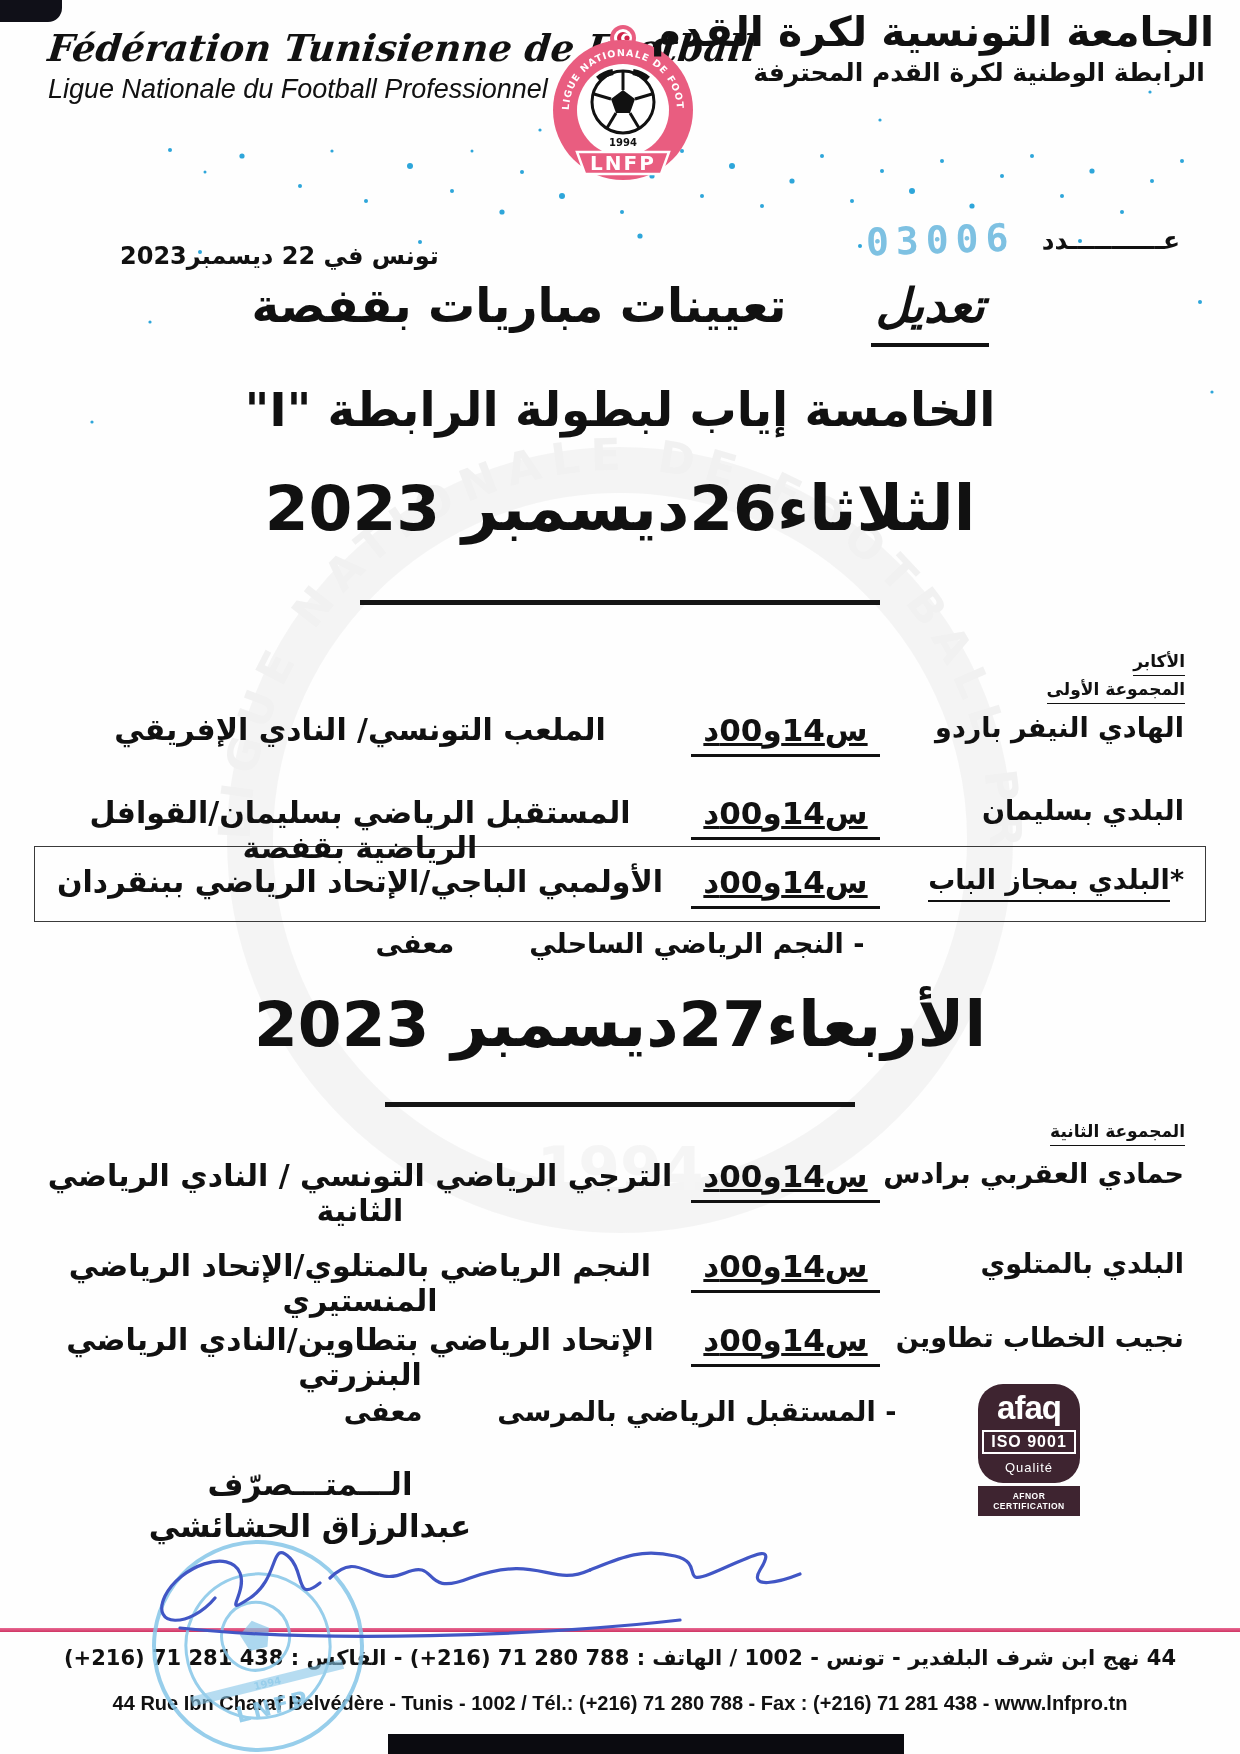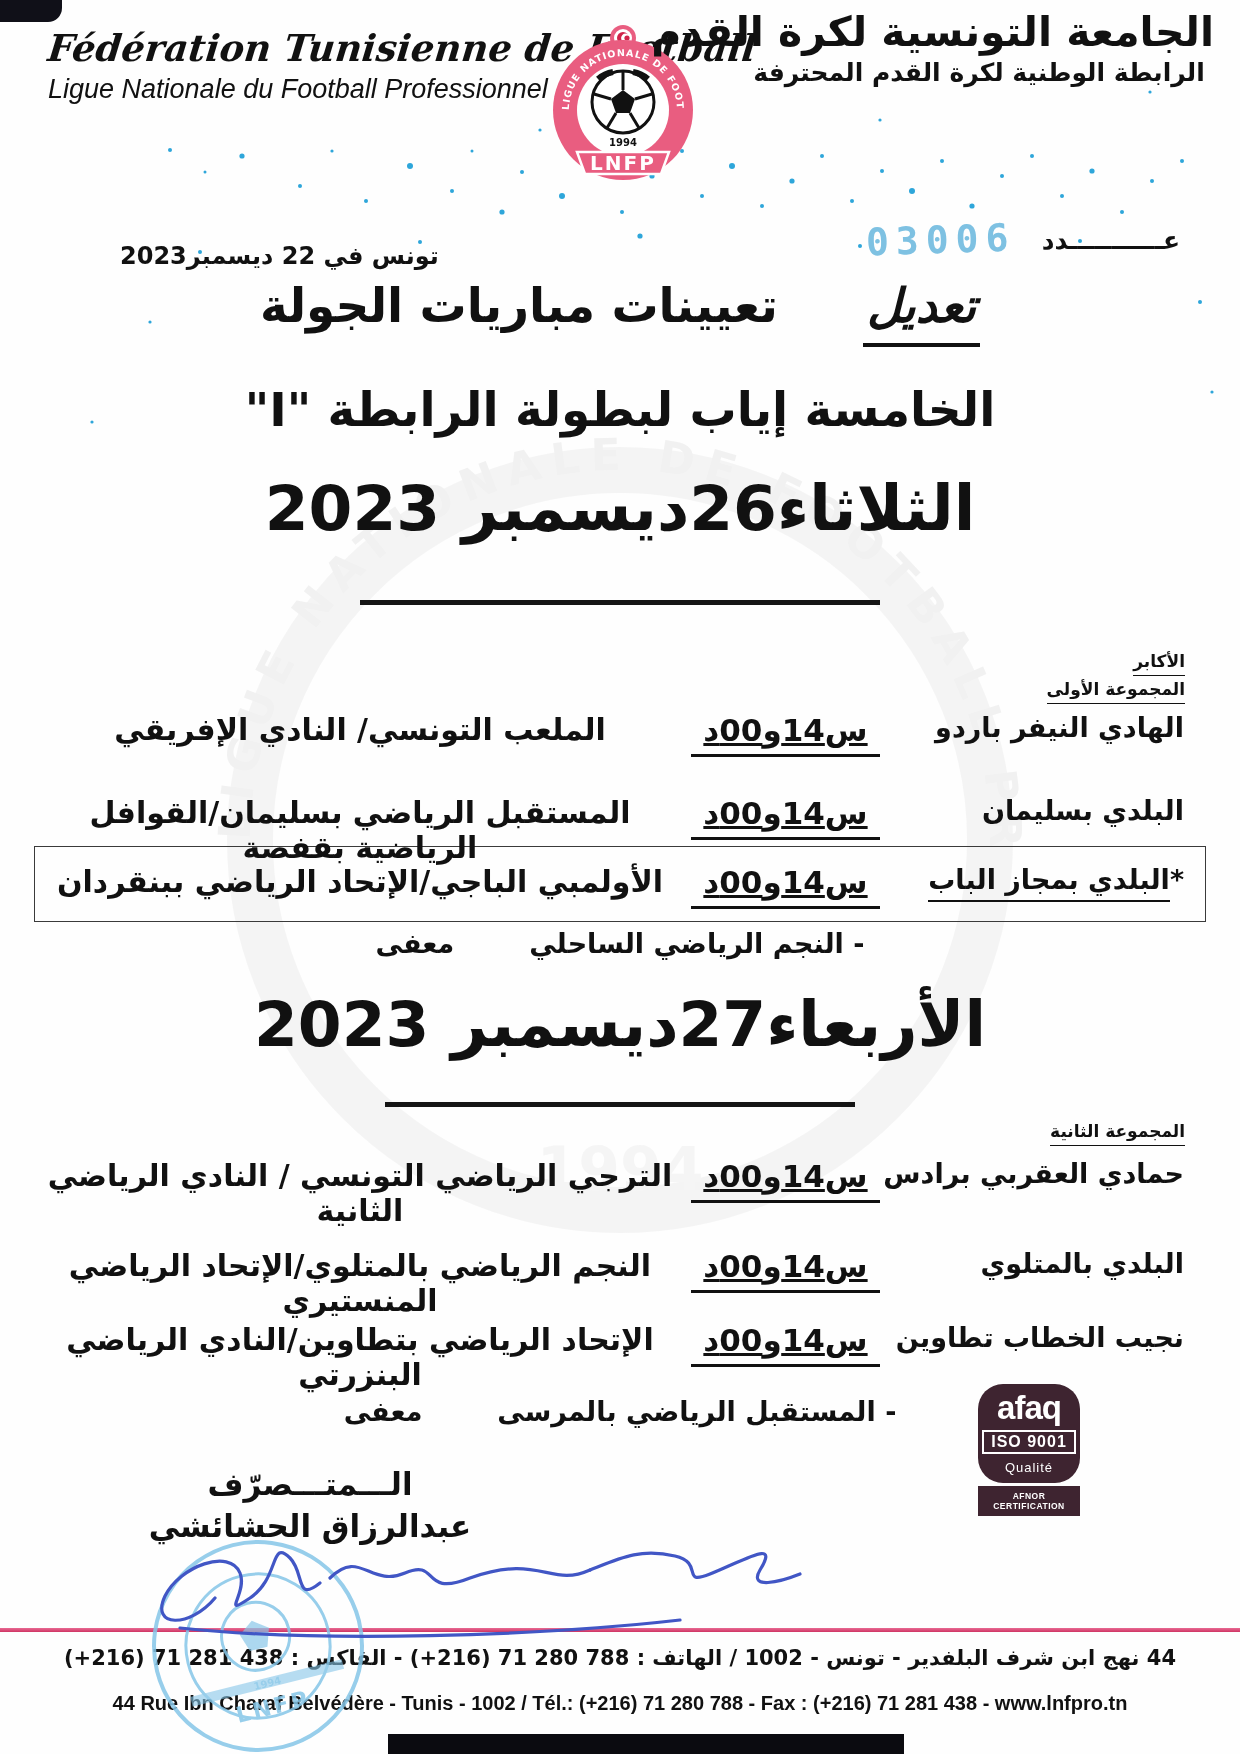--- a/index.html
+++ b/index.html
@@ -208,21 +208,21 @@
   <div class="meta-row" data-interactable="false">
     <div class="num-cluster" data-interactable="false">
       <span class="num-label" data-interactable="false">عـــــــــــدد</span>
       <span class="num-stamp" data-interactable="false">03006</span>
     </div>
     <div class="date-line" data-interactable="false">تونس في 22 ديسمبر2023</div>
   </div>
 
   <div class="title-row1" data-interactable="false">
     <span class="w-modif" data-interactable="false">تعديل</span>
-    <span class="t-line1" data-interactable="false">تعيينات مباريات الجولة</span>
+    <span class="t-line1" data-interactable="false">تعيينات مباريات بقفصة</span>
   </div>
   <div class="title-row2" data-interactable="false">الخامسة إياب لبطولة الرابطة "I"</div>
 
   <div class="day-heading day1-h" data-interactable="false">الثلاثاء26ديسمبر 2023</div>
   <div class="h-underline u1" data-interactable="false"></div>
 
   <div class="side-labels labels1" data-interactable="false">
     <div class="row"><span class="lbl" data-interactable="false">الأكابر</span></div>
     <div class="row"><span class="lbl" data-interactable="false">المجموعة الأولى</span></div>
   </div>

